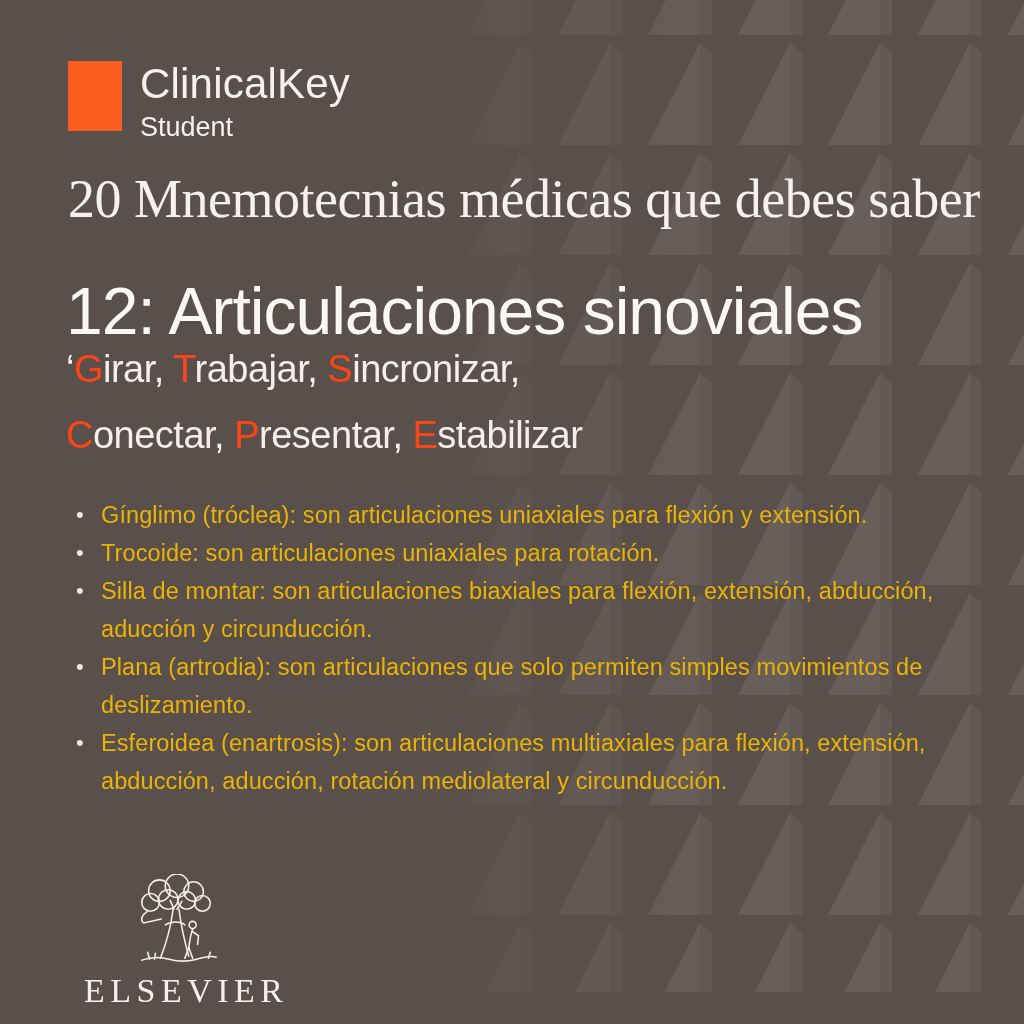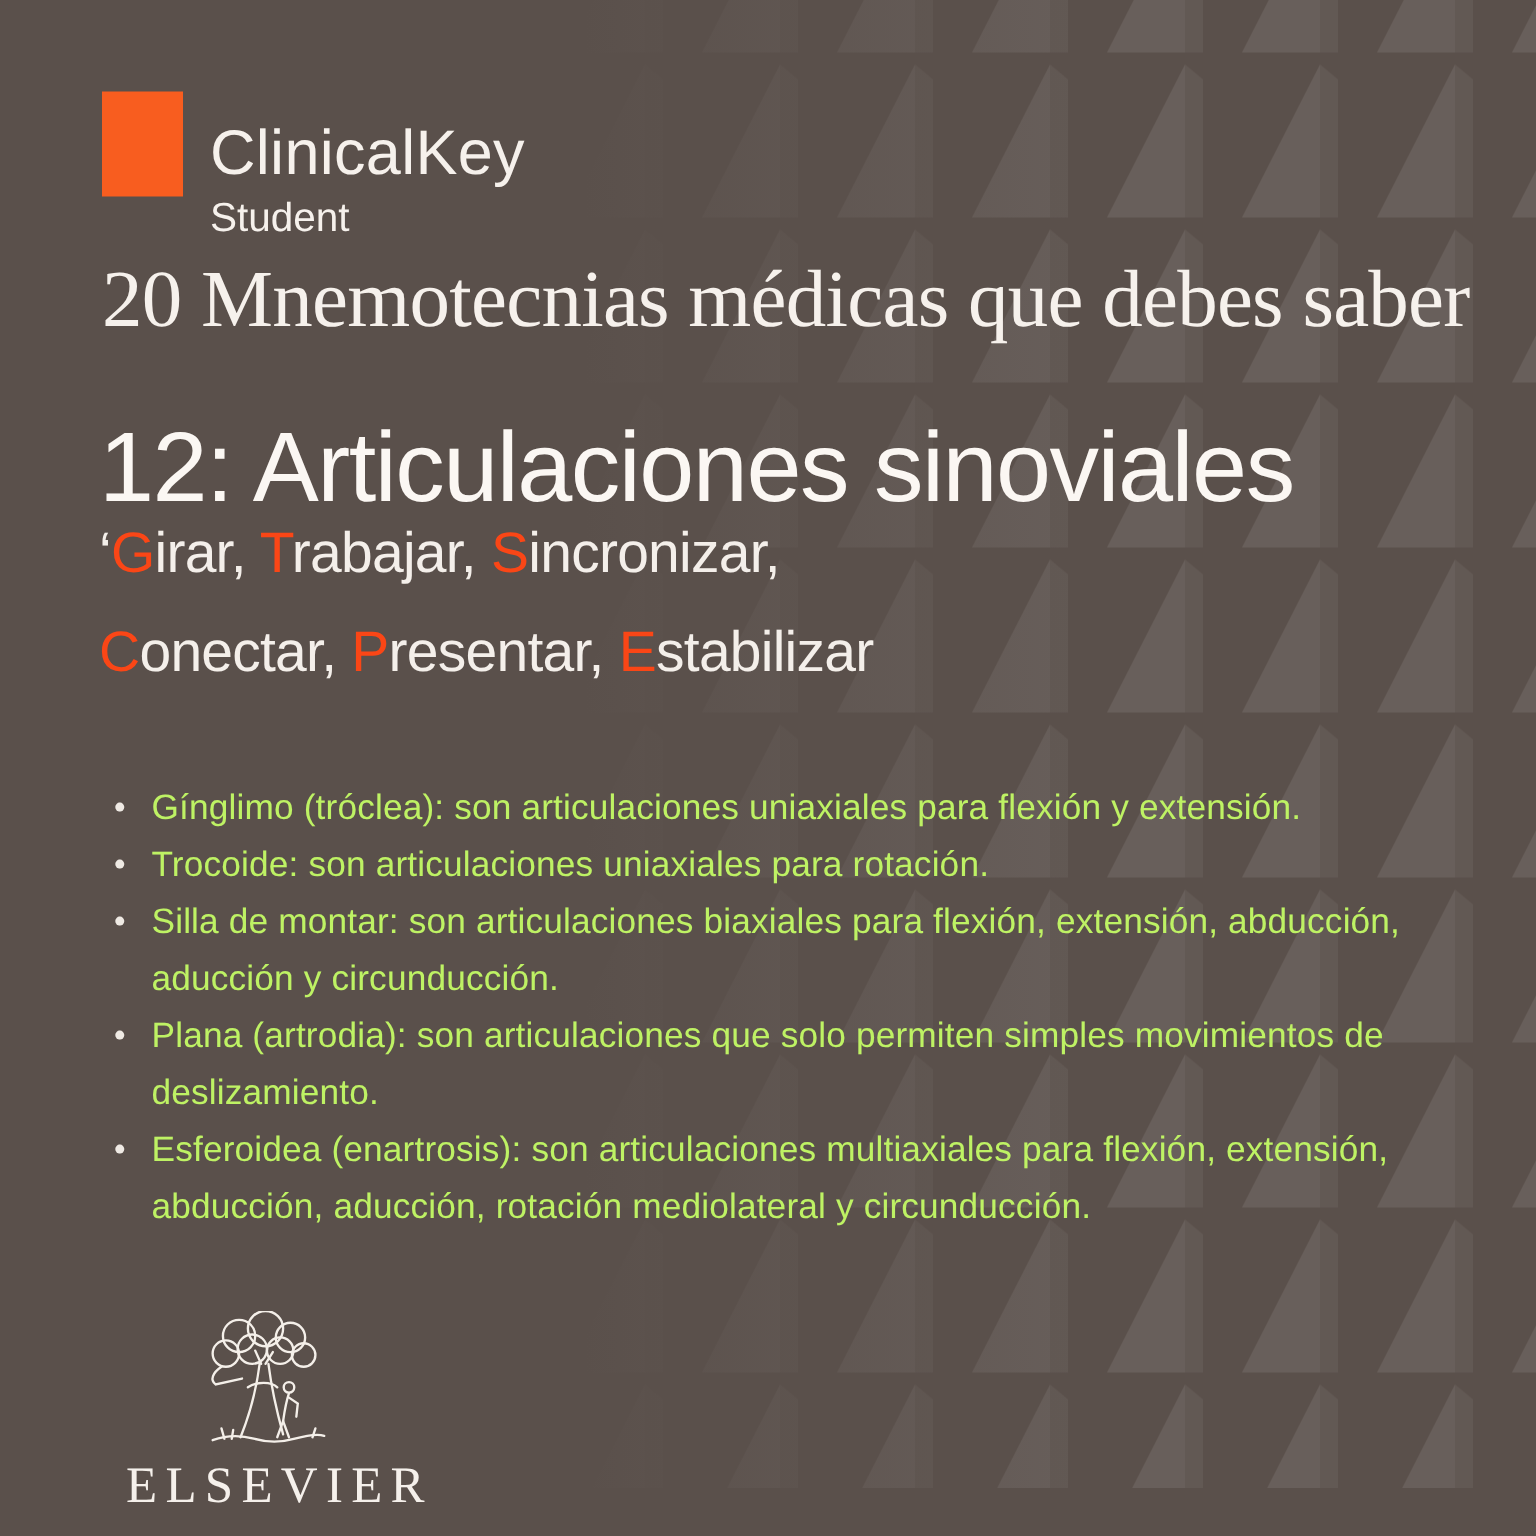--- a/index.html
+++ b/index.html
@@ -20,21 +20,21 @@
   .pattern-layer{position:absolute;left:0;top:0;z-index:0;}
   .fade-layer{
     position:absolute;inset:0;z-index:1;
     background:linear-gradient(90deg, var(--bg) 0%, var(--bg) 38%, rgba(90,80,75,0) 72%);
   }
   .content{position:absolute;inset:0;z-index:2;}
 
   
   .brand{position:absolute;left:68px;top:61px;display:flex;align-items:flex-start;}
   .brand-square{width:54px;height:70px;background:var(--square);}
-  .brand-text{margin-left:18px;padding-top:2px;line-height:1;margin-top:18px;}
+  .brand-text{margin-left:18px;padding-top:2px;line-height:1;}
   .brand-name{font-size:42px;font-weight:500;letter-spacing:0.2px;color:var(--text);}
   .brand-sub{font-size:27px;font-weight:300;margin-top:9px;color:var(--text);}
 
   
   .series-title{
     position:absolute;left:68px;top:168px;width:930px;
     font-family:"Liberation Serif",serif;font-size:54px;font-weight:400;
     letter-spacing:-0.5px;color:var(--text);white-space:nowrap;
   }
 
@@ -49,21 +49,21 @@
     position:absolute;left:66px;top:336px;width:920px;
     font-size:38px;font-weight:400;letter-spacing:-0.5px;line-height:66px;color:#F4EFEA;
   }
   .mnemonic .initial{color:var(--accent);}
   .mnemonic .line{display:block;white-space:nowrap;}
 
   
   .joint-list{
     position:absolute;left:74px;top:496px;width:906px;
     list-style:none;font-size:23.5px;line-height:38px;font-weight:300;
-    color:#bef264;letter-spacing:0.1px;margin-top:23px;
+    color:#eab308;letter-spacing:0.1px;
   }
   .joint-list li{position:relative;padding-left:27px;}
   .joint-list li::before{
     content:"\2022";position:absolute;left:2px;top:0;font-size:22px;color:#EFEAE4;
   }
 
   
   .footer{position:absolute;left:66px;top:874px;display:flex;align-items:center;flex-direction:column;}
   .tree-logo{width:98px;height:92px;}
   .publisher{

